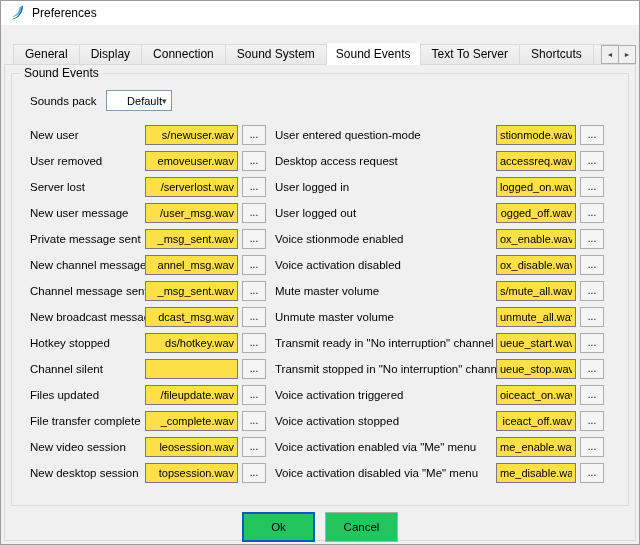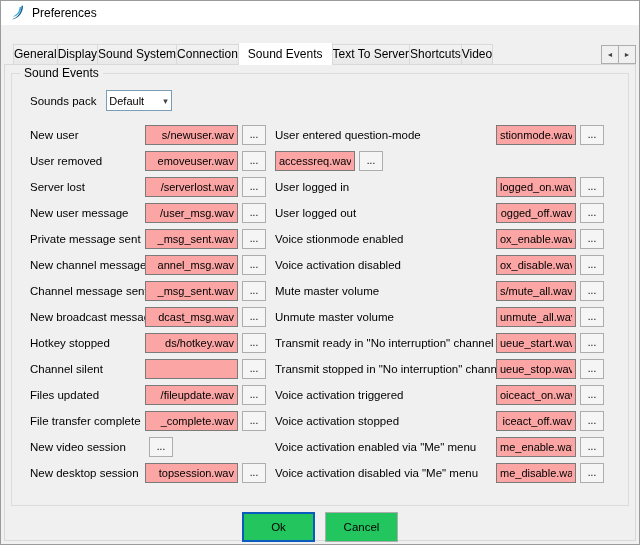--- a/index.html
+++ b/index.html
@@ -21,21 +21,21 @@
     position:absolute; left:3px; right:3px; top:33px; bottom:3px;
     border:1px solid #d9d9d9; background:#f0f0f0;
   }
   .tabs {
     position:absolute; top:12px; left:12px; width:606px; height:22px;
     display:flex; align-items:flex-end; overflow:hidden; z-index:3;
   }
   .tab {
     font-size:12px; color:#000; white-space:nowrap;
     background:linear-gradient(#f2f2f2,#e9e9e9);
-    border:1px solid #d9d9d9; padding:2px 0 3px; margin-right:-1px;
+    border:1px solid #d9d9d9; padding:2px 11px 3px; margin-right:-1px;
     cursor:default;
   }
   .tab.active {
     background:#ffffff; padding:4px 9px 4px; border-bottom:1px solid #fff;
     margin-bottom:-1px; position:relative; z-index:4;
   }
   .tab-scroll { position:absolute; top:14px; right:3px; z-index:5; display:flex; }
   .tab-scroll button {
     width:18px; height:19px; font-size:7px; color:#404040;
     background:#f0f0f0; border:1px solid #adadad; margin-left:-1px;
@@ -48,38 +48,38 @@
   }
   .groupbox-legend {
     position:absolute; top:-8px; left:8px; background:#f0f0f0;
     padding:0 4px; font-size:12px; color:#000;
   }
   .sounds-pack-row {
     position:absolute; top:16px; left:18px; display:flex;
     align-items:center; gap:9px; font-size:11.5px;
   }
   .combo {
-    display:flex; align-items:center; justify-content:center;
+    display:flex; align-items:center; justify-content:flex-end;
     width:66px; height:21px; border:1px solid #7a9cb5; background:#fff;
-    padding:1px 4px; font-size:11px; cursor:default;gap:19px;
+    padding:1px 4px; font-size:11px; cursor:default;
   }
   .combo .arrow { font-size:9px; color:#444; }
 
   .col { position:absolute; top:50px; }
   .col.left  { left:18px; }
   .col.right { left:263px; }
   .row { display:flex; align-items:center; height:21px; margin-bottom:5px; }
   .rlabel {
     font-size:11.5px; color:#000; white-space:nowrap; overflow:hidden;
     flex:0 0 auto;
   }
   .col.left  .rlabel { width:115px; }
   .col.right .rlabel { width:221px; }
   .rinput {
-    height:20px; border:1px solid #7a7a7a; background:#fca5a5;
+    height:20px; border:1px solid #7a7a7a; background:#fde047;
     font-family:"Liberation Sans", sans-serif; font-size:11px;
     padding:1px 3px; text-align:right; flex:0 0 auto;
   }
   .col.left  .rinput { width:93px; }
   .col.right .rinput { width:80px; }
   .browse {
     width:24px; height:20px; margin-left:4px; flex:0 0 auto;
     background:#f5f5f5; border:1px solid #adadad; font-size:10px;
     line-height:10px; color:#000; cursor:default;
   }
@@ -108,22 +108,22 @@
     </span>
     <span class="title">Preferences</span>
   </div>
 
   <div class="content">
     <div class="pane"></div>
 
     <div class="tabs">
       <div class="tab">General</div>
       <div class="tab">Display</div>
+      <div class="tab">Connection</div>
       <div class="tab">Sound System</div>
-      <div class="tab">Connection</div>
       <div class="tab active">Sound Events</div>
       <div class="tab">Text To Server</div>
       <div class="tab">Shortcuts</div>
       <div class="tab">Video</div>
     </div>
     <div class="tab-scroll">
       <button>◄</button>
       <button>►</button>
     </div>
 
@@ -194,36 +194,38 @@
           <input class="rinput" type="text" value="/fileupdate.wav" style="">
           <button class="browse">...</button>
         </div>
         <div class="row">
           <span class="rlabel">File transfer complete</span>
           <input class="rinput" type="text" value="_complete.wav" style="">
           <button class="browse">...</button>
         </div>
         <div class="row">
           <span class="rlabel">New video session</span>
+          <input class="rinput" type="text" value="leosession.wav" style="">
           <button class="browse">...</button>
         </div>
         <div class="row">
           <span class="rlabel">New desktop session</span>
           <input class="rinput" type="text" value="topsession.wav" style="">
           <button class="browse">...</button>
         </div>
       </div>
 
       <div class="col right">
         <div class="row">
           <span class="rlabel">User entered question-mode</span>
           <input class="rinput" type="text" value="stionmode.wav" style="">
           <button class="browse">...</button>
         </div>
         <div class="row">
+          <span class="rlabel">Desktop access request</span>
           <input class="rinput" type="text" value="accessreq.wav" style="">
           <button class="browse">...</button>
         </div>
         <div class="row">
           <span class="rlabel">User logged in</span>
           <input class="rinput" type="text" value="logged_on.wav" style="">
           <button class="browse">...</button>
         </div>
         <div class="row">
           <span class="rlabel">User logged out</span>

